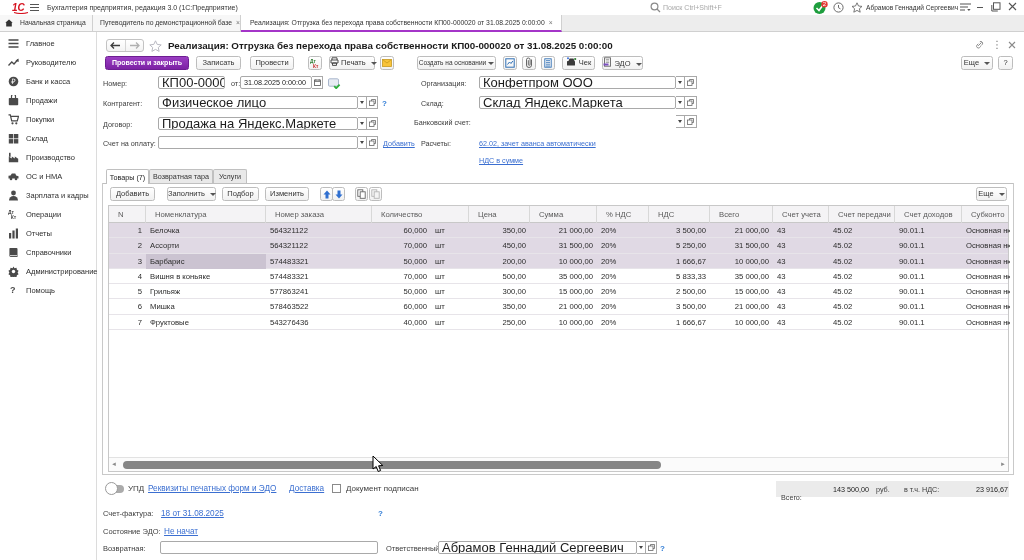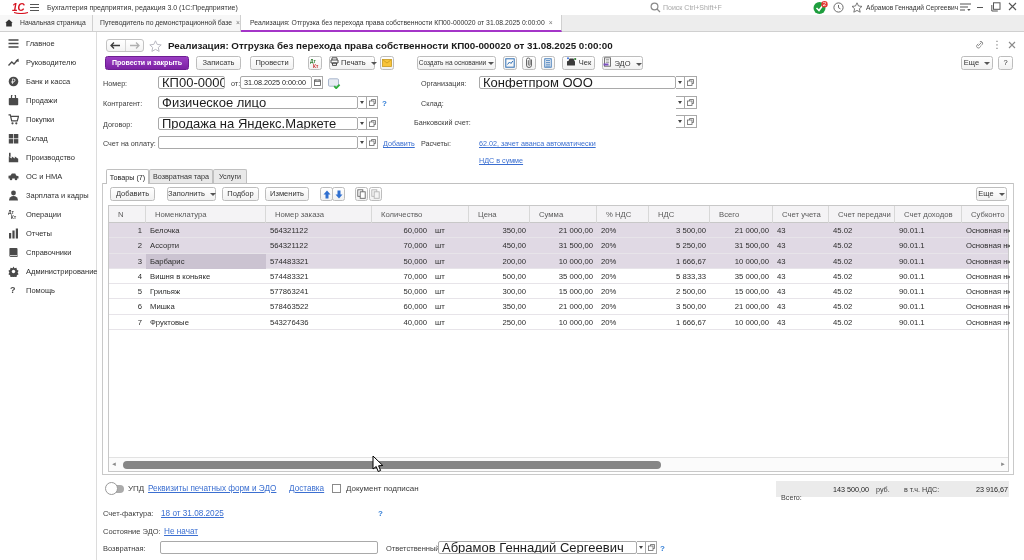--- a/index.html
+++ b/index.html
@@ -323,20 +323,21 @@
     <div class="ibtn" style="left:578px;top:44px;width:9px">
         <span class="caret" style="margin-left:0;border-top-color:#444;border-top-width:3px;border-left-width:2.5px;border-right-width:2.5px"></span>
       </div>
     <div class="ibtn" style="left:587px;top:44px;width:12px">
         <svg width="7" height="7" viewBox="0 0 7 7">
           <rect x="0.5" y="2" width="4.5" height="4.5" fill="none" stroke="#666" stroke-width="0.8"></rect>
           <path d="M2.5 2 V0.5 H6.5 V4.5 H5" fill="none" stroke="#666" stroke-width="0.8"></path>
         </svg>
       </div>
     <div class="lbl" style="left:323px;top:67px">Склад:</div>
+    <div class="inp" style="left:381px;top:64px;width:197px">Склад Яндекс.Маркета</div>
     <div class="ibtn" style="left:578px;top:64px;width:9px">
         <span class="caret" style="margin-left:0;border-top-color:#444;border-top-width:3px;border-left-width:2.5px;border-right-width:2.5px"></span>
       </div>
     <div class="ibtn" style="left:587px;top:64px;width:12px">
         <svg width="7" height="7" viewBox="0 0 7 7">
           <rect x="0.5" y="2" width="4.5" height="4.5" fill="none" stroke="#666" stroke-width="0.8"></rect>
           <path d="M2.5 2 V0.5 H6.5 V4.5 H5" fill="none" stroke="#666" stroke-width="0.8"></path>
         </svg>
       </div>
     <div class="lbl" style="left:316px;top:86px">Банковский счет:</div>

